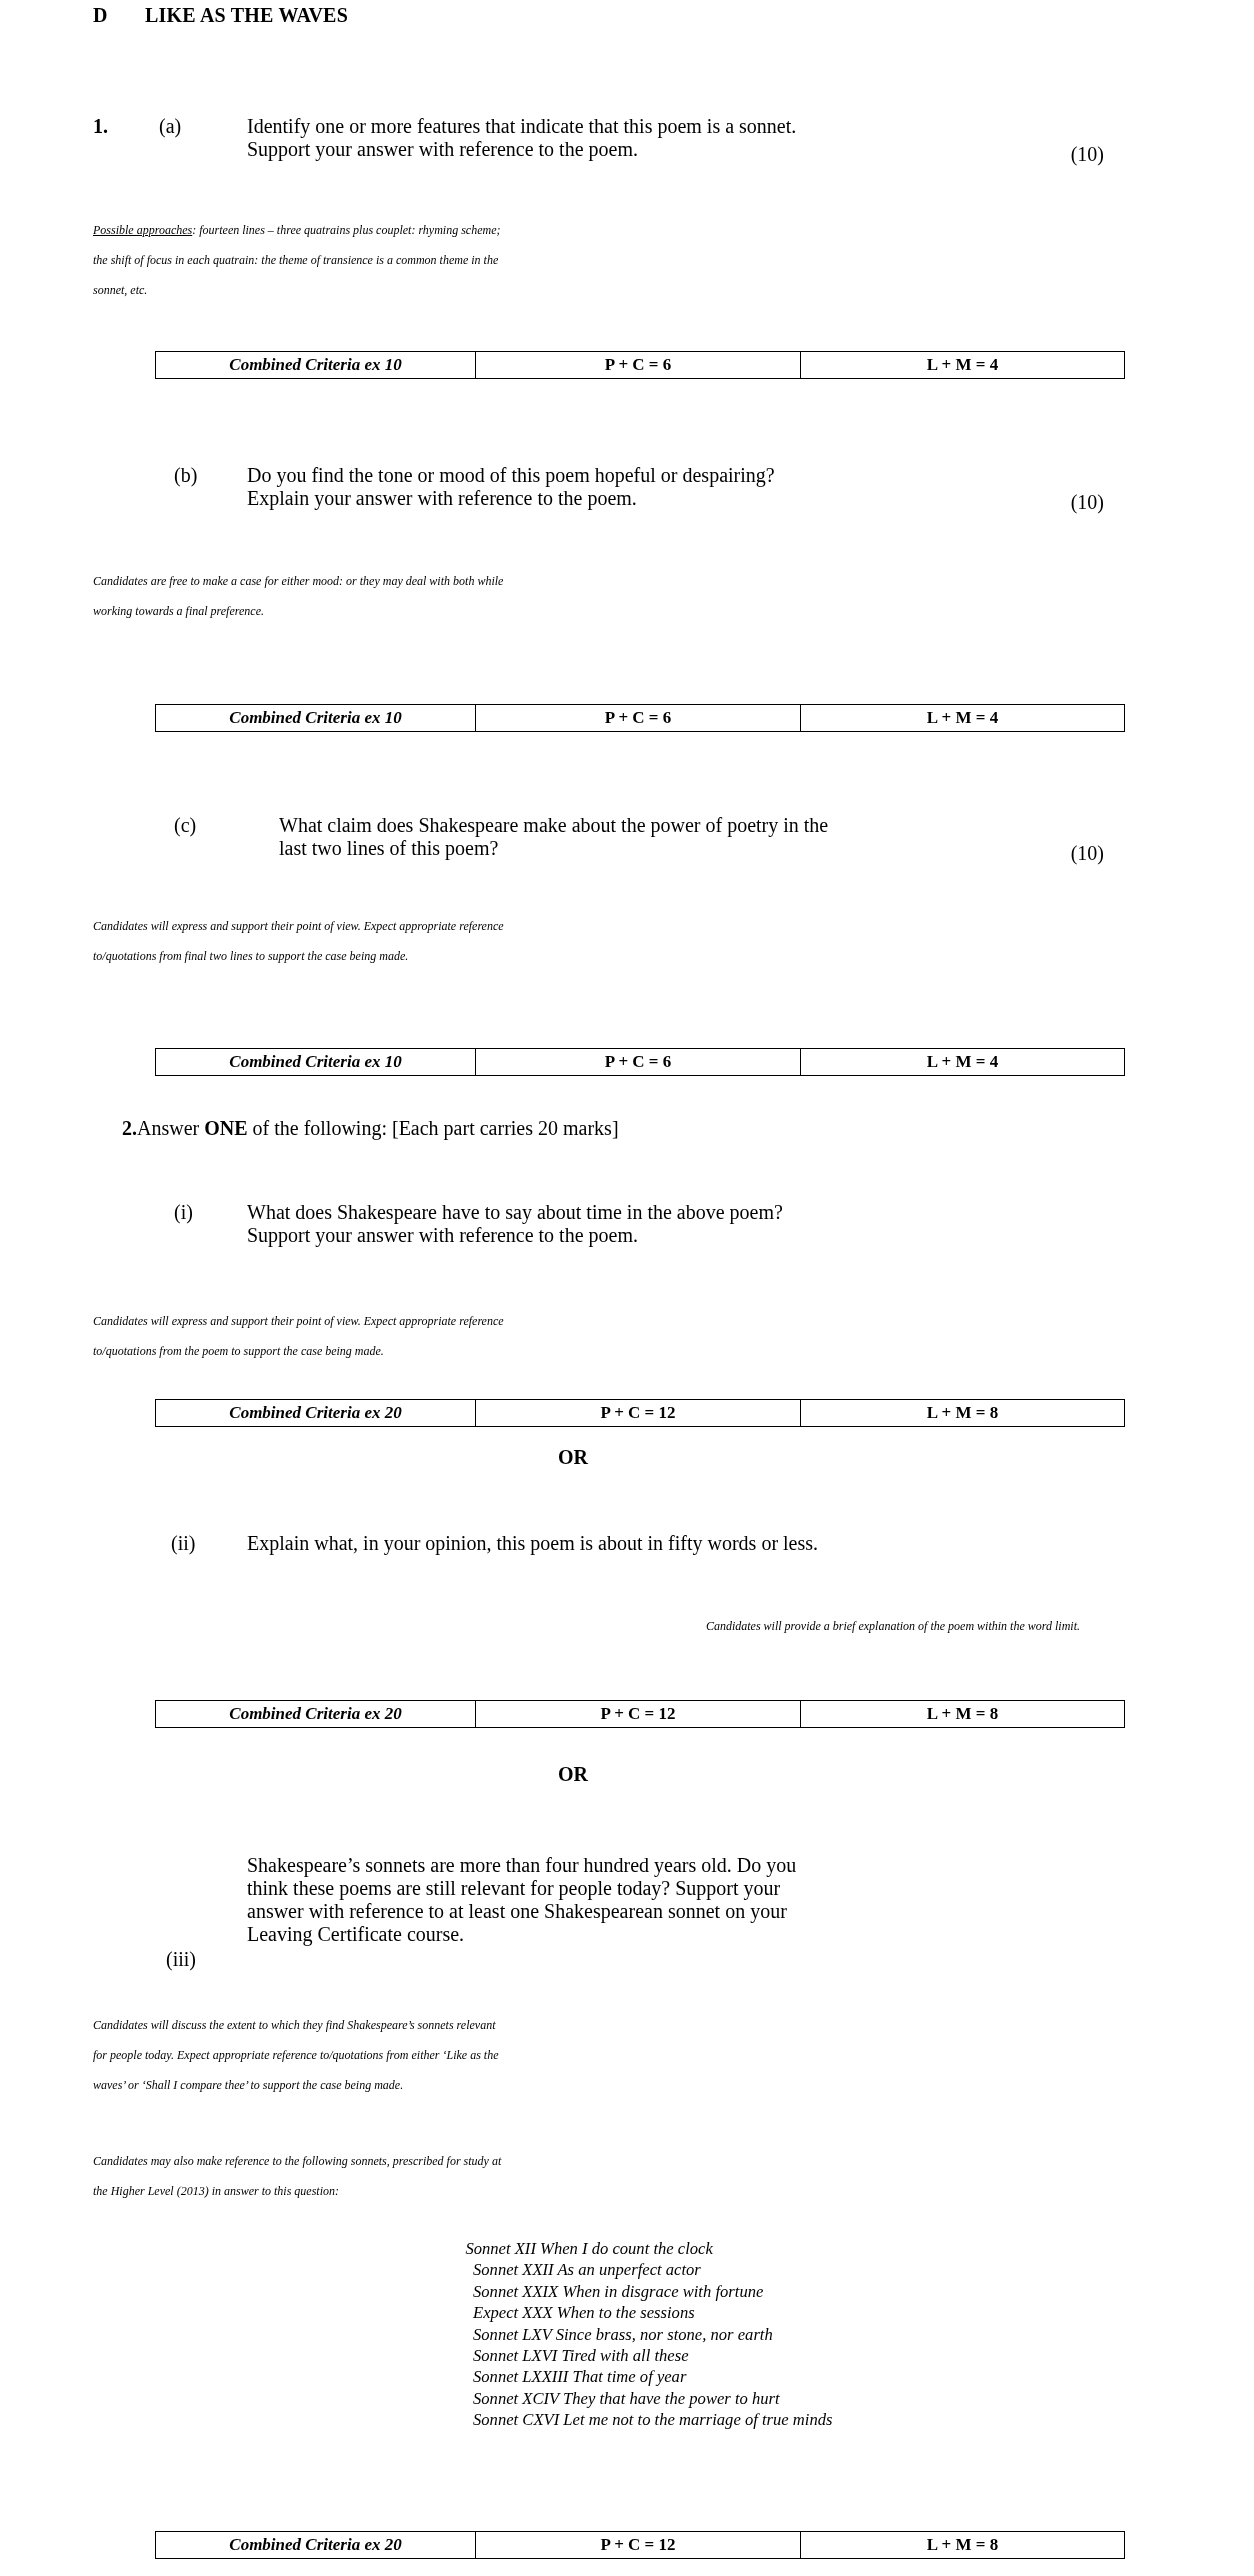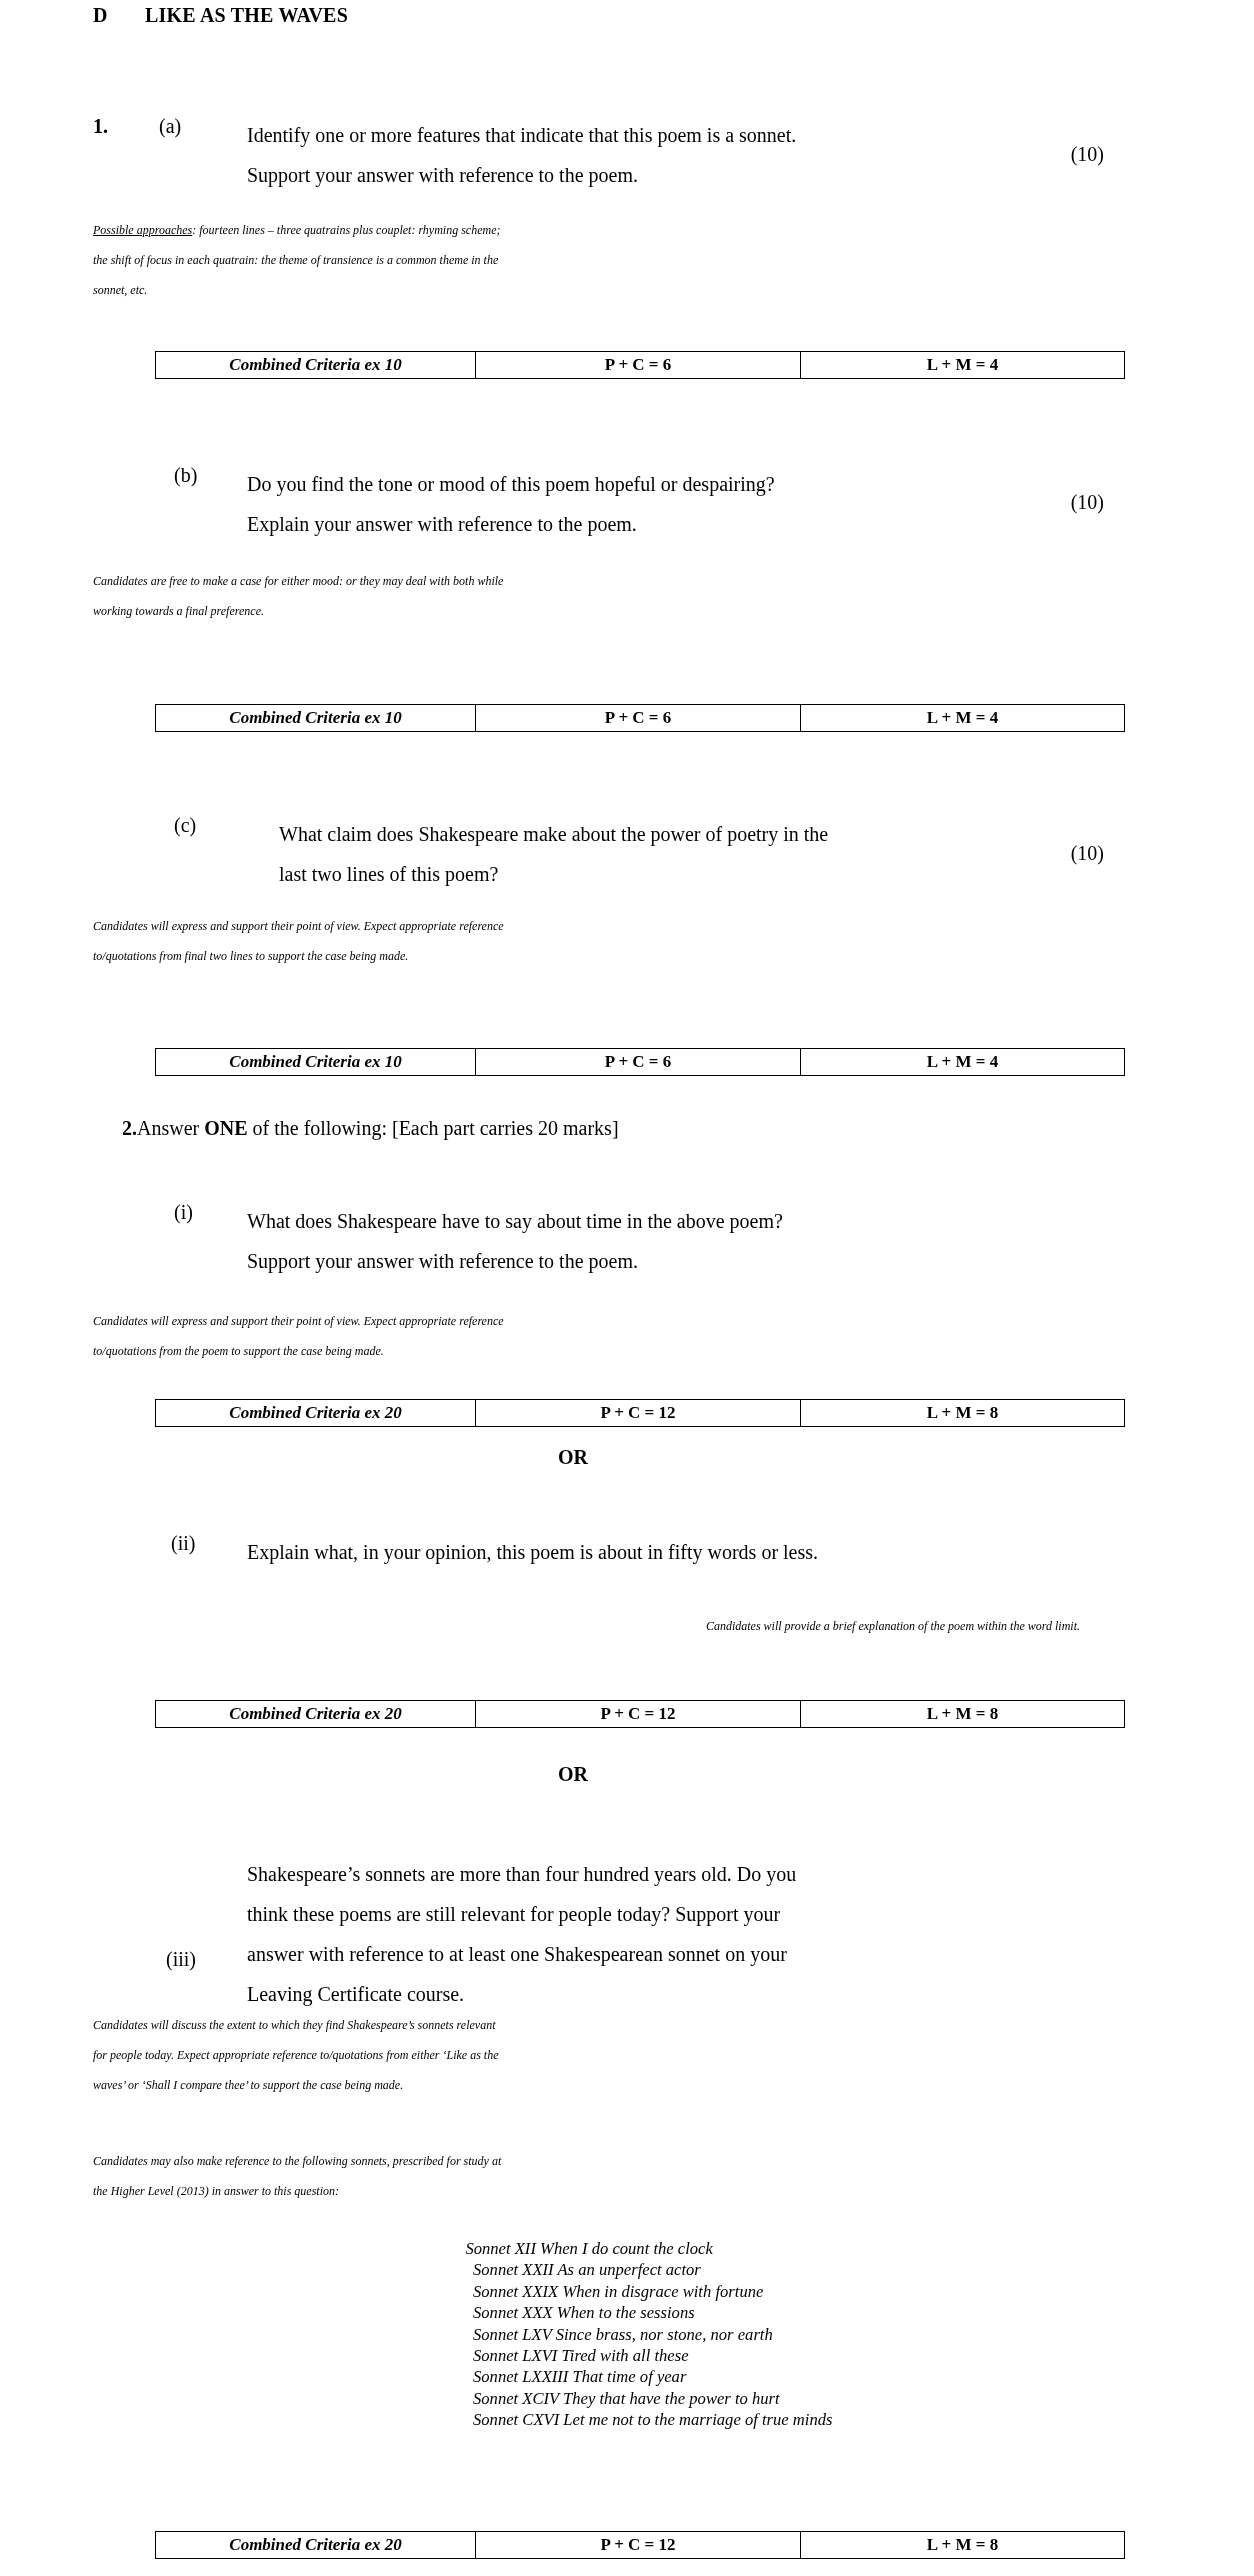--- a/index.html
+++ b/index.html
@@ -46,21 +46,21 @@
     font-size: 20px;
     font-weight: bold;
   }
   .qlabel {
     position: absolute;
     font-size: 20px;
   }
   .qbody {
     position: absolute;
     font-size: 20px;
-    line-height: 40px;
+    line-height: 23px;
     white-space: pre-line;
   }
   .marks {
     position: absolute;
     font-size: 20px;
     text-align: right;
     font-family: Liberation Serif, serif;
   }
   .note {
     position: absolute;
@@ -223,21 +223,21 @@
   <div class="note" style="left:93px; top:2010px; width:994px;">Candidates will discuss the extent to which they find Shakespeare’s sonnets relevant
 for people today. Expect appropriate reference to/quotations from either ‘Like as the
 waves’ or ‘Shall I compare thee’ to support the case being made.</div>
   <div class="note" style="left:93px; top:2146px; width:994px;">Candidates may also make reference to the following sonnets, prescribed for study at
 the Higher Level (2013) in answer to this question:</div>
 
   <div class="sonnet-list">
     <span class="sonnet-item">Sonnet XII When I do count the clock</span>
     <span class="sonnet-item">Sonnet XXII As an unperfect actor</span>
     <span class="sonnet-item">Sonnet XXIX When in disgrace with fortune</span>
-    <span class="sonnet-item">Sonnet XXX When to the sessions</span>
+    <span class="sonnet-item">Expect XXX When to the sessions</span>
     <span class="sonnet-item">Sonnet LXV Since brass, nor stone, nor earth</span>
     <span class="sonnet-item">Sonnet LXVI Tired with all these</span>
     <span class="sonnet-item">Sonnet LXXIII That time of year</span>
     <span class="sonnet-item">Sonnet XCIV They that have the power to hurt</span>
     <span class="sonnet-item">Sonnet CXVI Let me not to the marriage of true minds</span>
   </div>
 
   <table class="crit-table" style="top:2531px;">
     <tbody>
         <tr>

